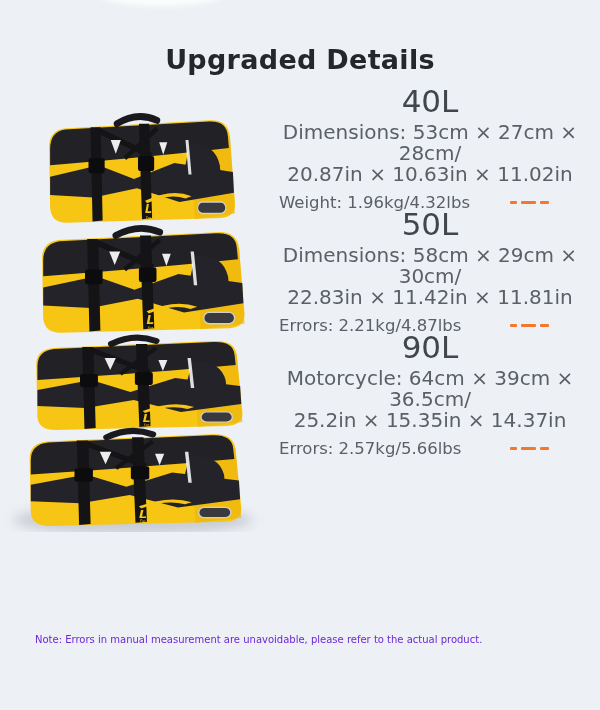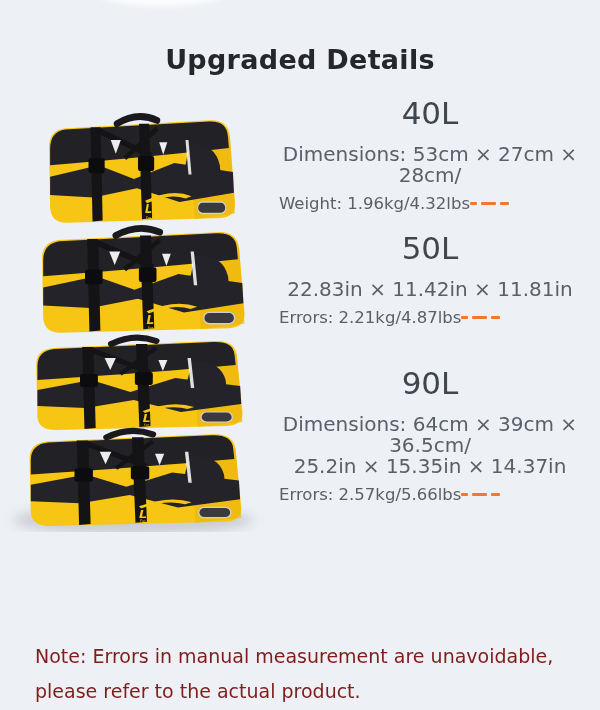--- a/index.html
+++ b/index.html
@@ -24,43 +24,43 @@
   }
   .product-image {
     position:absolute; top:100px; left:0;
     width:270px; height:432px;
   }
   .specs {
     position:absolute; top:82px; left:265px; width:330px;
   }
   .spec { height:123px; }
   .spec h2 {
-    margin:12px; text-align:center;
+    margin:0; text-align:center;
     font-size:31px; font-weight:400; line-height:38px;
     color:#3f464e;
   }
   .dims {
     margin-top:2px; text-align:center;
     font-size:20px; line-height:21px;
     color:#5b6066;
   }
   .weight-row {
-    display:flex; align-items:center;
+    display:flex; justify-content:space-between; align-items:center;
     margin-top:8px; padding-left:14px; padding-right:46px;
   }
   .weight { font-size:16.5px; color:#5b6066; }
   .dashes { display:flex; gap:4px; align-items:center; }
   .dash { display:block; height:3px; background:#f5772c; border-radius:1px; }
   .dash.s { width:7px; }
   .dash.m { width:15px; }
   .dash.e { width:9px; }
   .note {
     position:absolute; top:620px; left:35px; width:552px;
-    font-size:19px; line-height:35px;
-    color:#7f1d1d;
+    font-size:10px; line-height:20px;
+    color:#6d28d9;
   }
 </style>
 </head>
 <body>
 
 <div class="page">
 
   <div class="top-glow"></div>
 
   <h1 class="page-title">Upgraded Details</h1>
@@ -111,51 +111,53 @@
     <use href="#bag" transform="translate(24,232) scale(1.12,1.00)"></use>
     <use href="#bag" transform="translate(17,325) scale(1.15,1.03)"></use>
   </svg>
 
   <div class="specs">
 
     <section class="spec">
       <h2>40L</h2>
       <div class="dims">
         <div>Dimensions: 53cm × 27cm × 28cm/</div>
+        <div>20.87in × 10.63in × 11.02in</div>
       </div>
       <div class="weight-row">
         <span class="weight">Weight: 1.96kg/4.32lbs</span>
         <span class="dashes">
           <i class="dash s"></i>
             <i class="dash m"></i>
             <i class="dash e"></i>
         </span>
       </div>
     </section>
 
     <section class="spec">
       <h2>50L</h2>
       <div class="dims">
+        <div>Dimensions: 58cm × 29cm × 30cm/</div>
         <div>22.83in × 11.42in × 11.81in</div>
       </div>
       <div class="weight-row">
         <span class="weight">Errors: 2.21kg/4.87lbs</span>
         <span class="dashes">
           <i class="dash s"></i>
             <i class="dash m"></i>
             <i class="dash e"></i>
         </span>
       </div>
     </section>
 
 
     <section class="spec">
       <h2>90L</h2>
       <div class="dims">
-        <div>Dimensions: 64cm × 39cm × 36.5cm/</div>
+        <div>Motorcycle: 64cm × 39cm × 36.5cm/</div>
         <div>25.2in × 15.35in × 14.37in</div>
       </div>
       <div class="weight-row">
         <span class="weight">Errors: 2.57kg/5.66lbs</span>
         <span class="dashes">
           <i class="dash s"></i>
             <i class="dash m"></i>
             <i class="dash e"></i>
         </span>
       </div>

